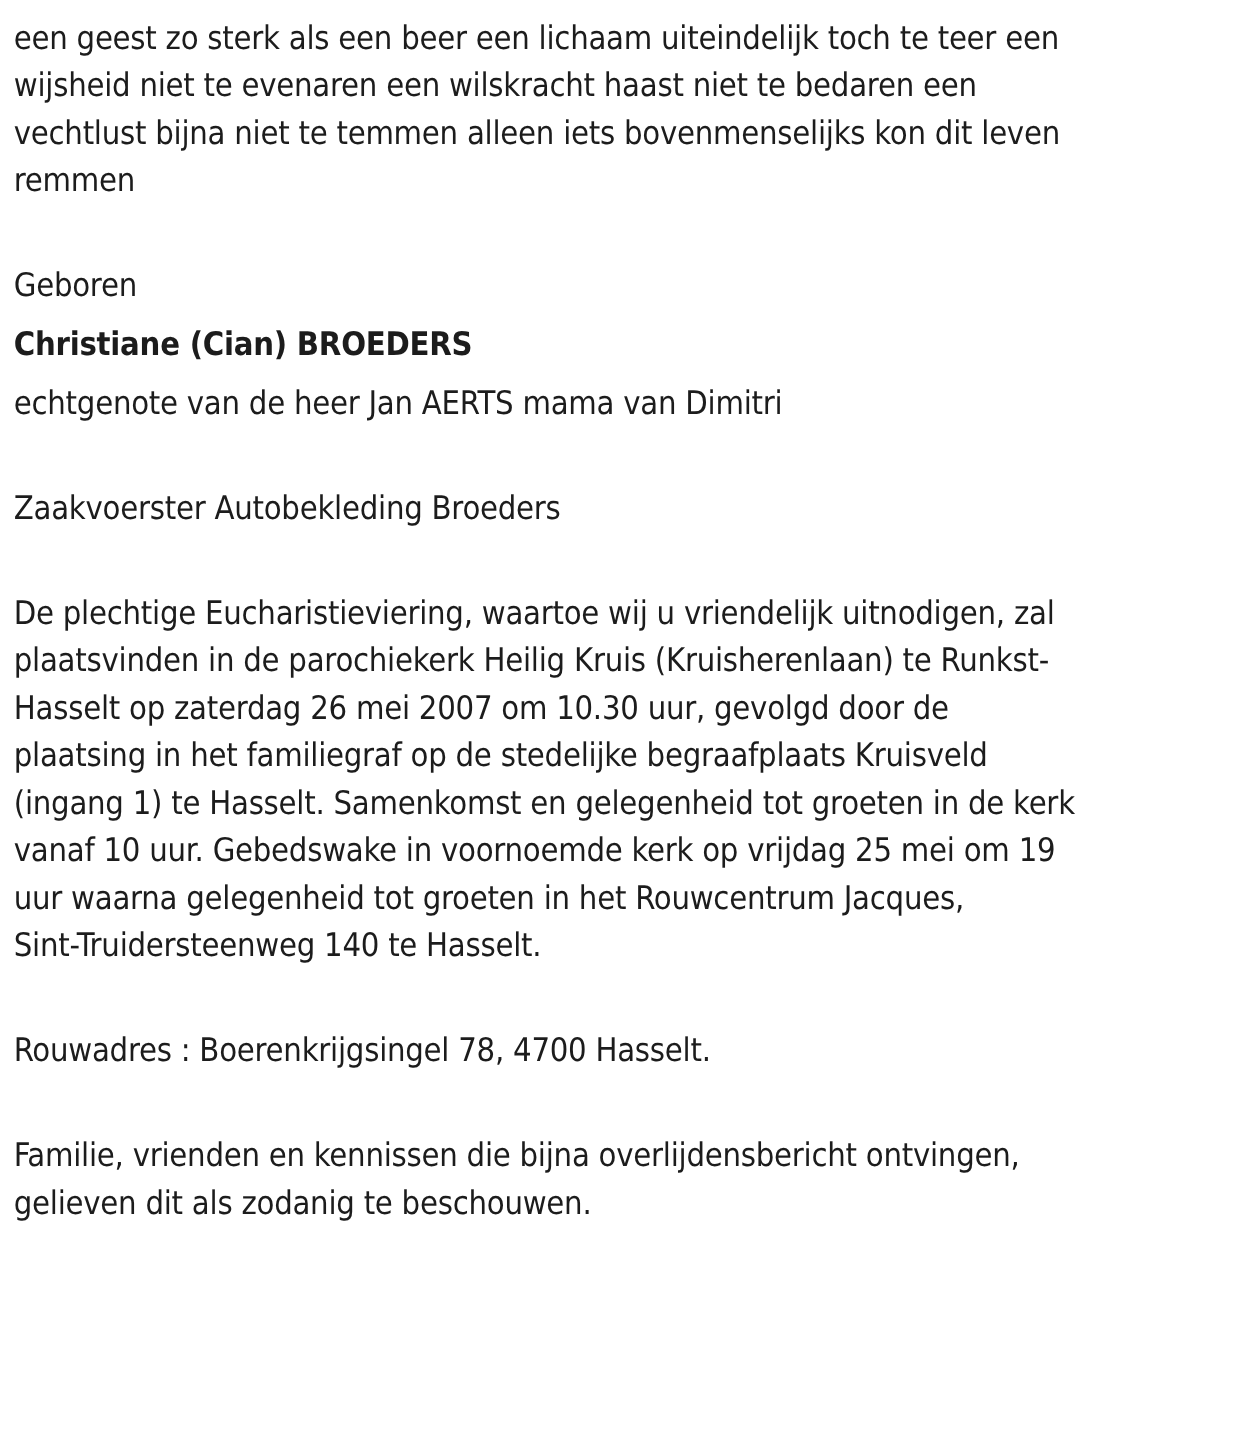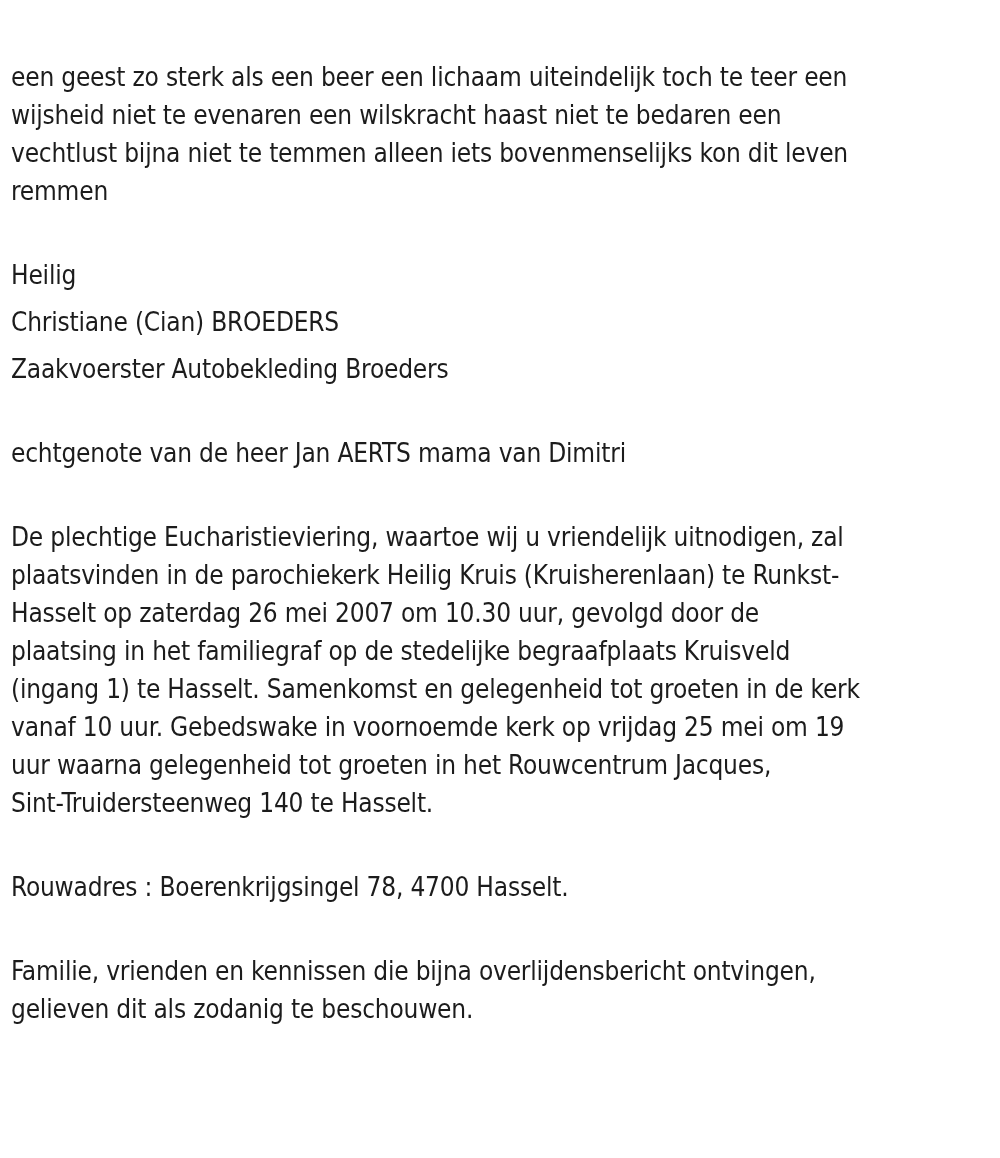--- a/index.html
+++ b/index.html
@@ -12,56 +12,55 @@
     height: 1158px;
     overflow: hidden;
     box-sizing: border-box;
     padding: 12px 11px;
     font-family: "DejaVu Sans", "Liberation Sans", sans-serif;
     font-stretch: condensed;
     color: #1c1c1c;
   }
   .doc {
     width: 978px;
-    margin-top: 46px;
   }
   .para {
     font-size: 26px;
     line-height: 38px;
     letter-spacing: -0.2px;
     white-space: pre;        
     margin: 0 0 46px 0;
   }
   .para.tight {
     margin-bottom: 9px;      
   }
   .para.bold {
-    font-weight: 400;
+    font-weight: 700;
   }
   .para.last {
     margin-bottom: 0;
   }
 </style>
 </head>
 <body>
 
 <div class="doc">
 
   <div class="para">een geest zo sterk als een beer een lichaam uiteindelijk toch te teer een
 wijsheid niet te evenaren een wilskracht haast niet te bedaren een
 vechtlust bijna niet te temmen alleen iets bovenmenselijks kon dit leven
 remmen</div>
 
-  <div class="para tight">Heilig</div>
+  <div class="para tight">Geboren</div>
 
   <div class="para tight bold">Christiane (Cian) BROEDERS</div>
 
+  <div class="para">echtgenote van de heer Jan AERTS mama van Dimitri</div>
+
   <div class="para">Zaakvoerster Autobekleding Broeders</div>
-
-  <div class="para">echtgenote van de heer Jan AERTS mama van Dimitri</div>
 
 
   <div class="para">De plechtige Eucharistieviering, waartoe wij u vriendelijk uitnodigen, zal
 plaatsvinden in de parochiekerk Heilig Kruis (Kruisherenlaan) te Runkst-
 Hasselt op zaterdag 26 mei 2007 om 10.30 uur, gevolgd door de
 plaatsing in het familiegraf op de stedelijke begraafplaats Kruisveld
 (ingang 1) te Hasselt. Samenkomst en gelegenheid tot groeten in de kerk
 vanaf 10 uur. Gebedswake in voornoemde kerk op vrijdag 25 mei om 19
 uur waarna gelegenheid tot groeten in het Rouwcentrum Jacques,
 Sint-Truidersteenweg 140 te Hasselt.</div>

